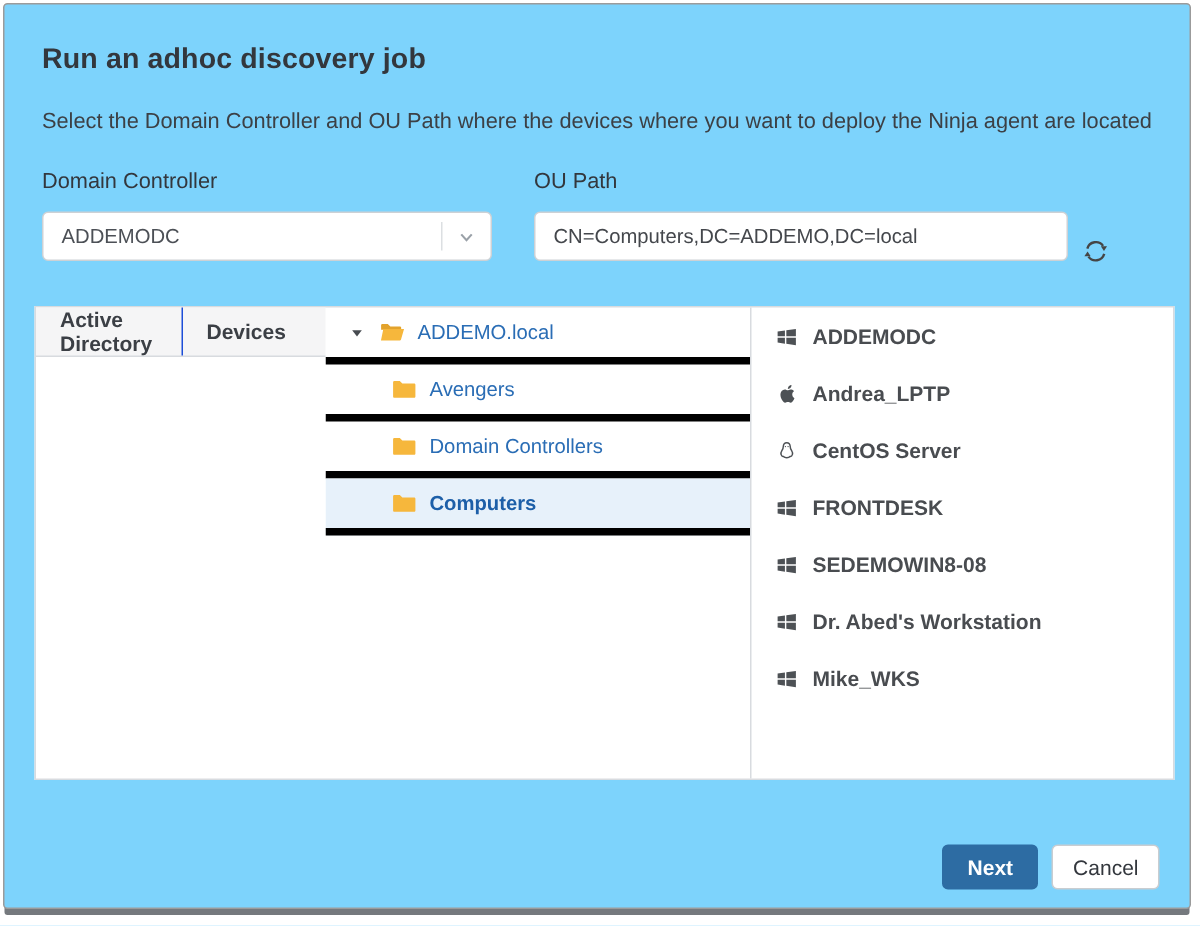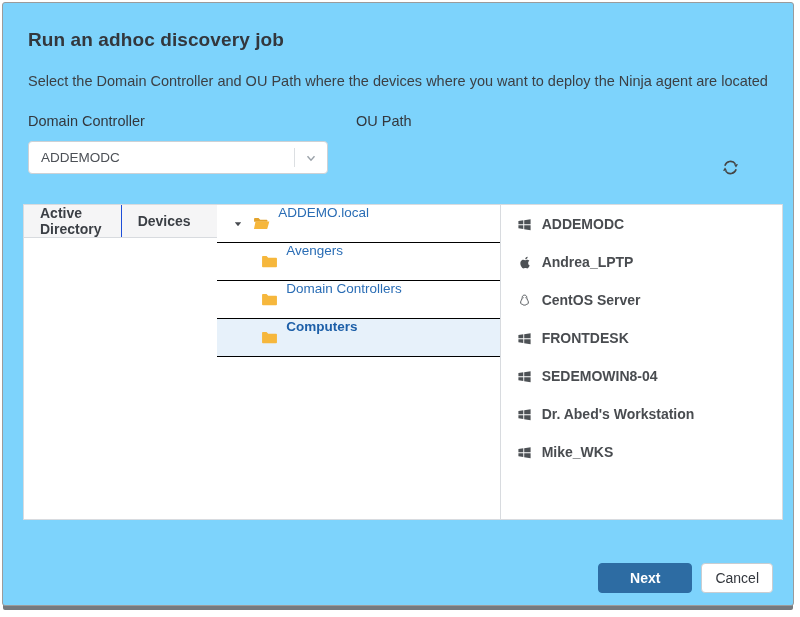--- a/index.html
+++ b/index.html
@@ -44,37 +44,37 @@
     border:1px solid #d8dbdf; background:#fff; display:flex; flex-direction:row;
   }
   .table-head { display:flex; height:33px; background:#f5f5f6; border-bottom:1px solid #d8dbdf; flex:none; }
   .th { width:50%; display:flex; align-items:center; padding-left:16px;
         font-size:14px; font-weight:700; color:#3b3f45; }
   .th + .th { border-left:1px solid #1d4ed8; }
   .table-body { display:flex; flex:1; min-height:0; }
   .col { width:50%; overflow:hidden; }
   .col-devices { border-left:1px solid #d8dbdf; }
 
-  .tree-row { display:flex; height:38px; gap:8px;
-              border-bottom:1px solid #000000; padding-left:14px; cursor:pointer; }
+  .tree-row { display:flex; align-items:center; height:38px; gap:8px;
+              border-bottom:5px solid #000000; padding-left:14px; cursor:pointer; }
   .tree-row.indent { padding-left:44px; }
   .tree-row.selected { background:#e7f1fa; }
   .caret { width:14px; display:flex; align-items:center; justify-content:center; }
   .folder { width:17px; display:flex; align-items:center; justify-content:center; }
   .tree-label { font-size:13.5px; color:#2a6db5; }
   .tree-row.selected .tree-label { font-weight:700; color:#1d5fa8; }
 
   .device-row { display:flex; align-items:center; height:38px; gap:9px; padding-left:16px; }
   .device-icon { width:16px; display:flex; align-items:center; justify-content:center; }
   .device-name { font-size:14px; font-weight:700; color:#494c50; }
 
   .footer { position:absolute; right:20px; bottom:12px; display:flex; gap:9px; }
   .btn { height:30px; border-radius:4px; font-size:14px; cursor:pointer;
          font-family:"Liberation Sans", sans-serif; }
-  .btn-primary { background:#2d6ca3; border:1px solid #2d6ca3; color:#fff; padding:0 31px; font-weight:700; }
+  .btn-primary { background:#2d6ca3; border:1px solid #2d6ca3; color:#fff; padding:0 16px; font-weight:700; }
   .btn-default { background:#fff; border:1px solid #c9cdd1; color:#33373d; padding:0 13px; }
 
   svg { display:block; }
 </style>
 </head>
 <body>
 
 <div class="modal">
   <div class="content">
     <div class="title">Run an adhoc discovery job</div>
@@ -88,20 +88,21 @@
           <span class="select-divider"></span>
           <span class="select-chevron">
             <svg width="14" height="14" viewBox="0 0 16 16">
                 <polyline points="4,6 8,10.5 12,6" fill="none" stroke="#9aa1a8" stroke-width="1.6"></polyline>
               </svg>
           </span>
         </div>
       </div>
       <div class="field ou-field">
         <label>OU Path</label>
+        <input class="text-input" type="text" value="CN=Computers,DC=ADDEMO,DC=local" style="">
       </div>
       <button class="refresh-btn">
         <svg width="17" height="17" viewBox="0 0 16 16">
           <g fill="none" stroke="#454545" stroke-width="1.5">
             <path d="M2.7 6.3 A5.6 5.6 0 0 1 12.6 4.6"></path>
             <path d="M13.3 9.7 A5.6 5.6 0 0 1 3.4 11.4"></path>
           </g>
           <path d="M11.2 4.9 L15.1 4.9 L13.15 7.9 Z" fill="#454545"></path>
           <path d="M0.9 11.1 L4.8 11.1 L2.85 8.1 Z" fill="#454545"></path>
         </svg>
@@ -200,21 +201,21 @@
           </span>
           <span class="device-name">FRONTDESK</span>
         </div>
 
         <div class="device-row">
           <span class="device-icon">
             <svg width="15" height="15" viewBox="0 0 16 16">
                 <path d="M1.5 4.3l5.2-.8v4.2H1.5zM7.7 3.4l6.8-1v5.3H7.7zM1.5 8.7h5.2v4.2l-5.2-.8zM7.7 8.7h6.8V14l-6.8-1z" fill="#4d5155"></path>
               </svg>
           </span>
-          <span class="device-name">SEDEMOWIN8-04</span>
+          <span class="device-name">SEDEMOWIN8-08</span>
         </div>
 
         <div class="device-row">
           <span class="device-icon">
             <svg width="15" height="15" viewBox="0 0 16 16">
                 <path d="M1.5 4.3l5.2-.8v4.2H1.5zM7.7 3.4l6.8-1v5.3H7.7zM1.5 8.7h5.2v4.2l-5.2-.8zM7.7 8.7h6.8V14l-6.8-1z" fill="#4d5155"></path>
               </svg>
           </span>
           <span class="device-name">Dr. Abed's Workstation</span>
         </div>

